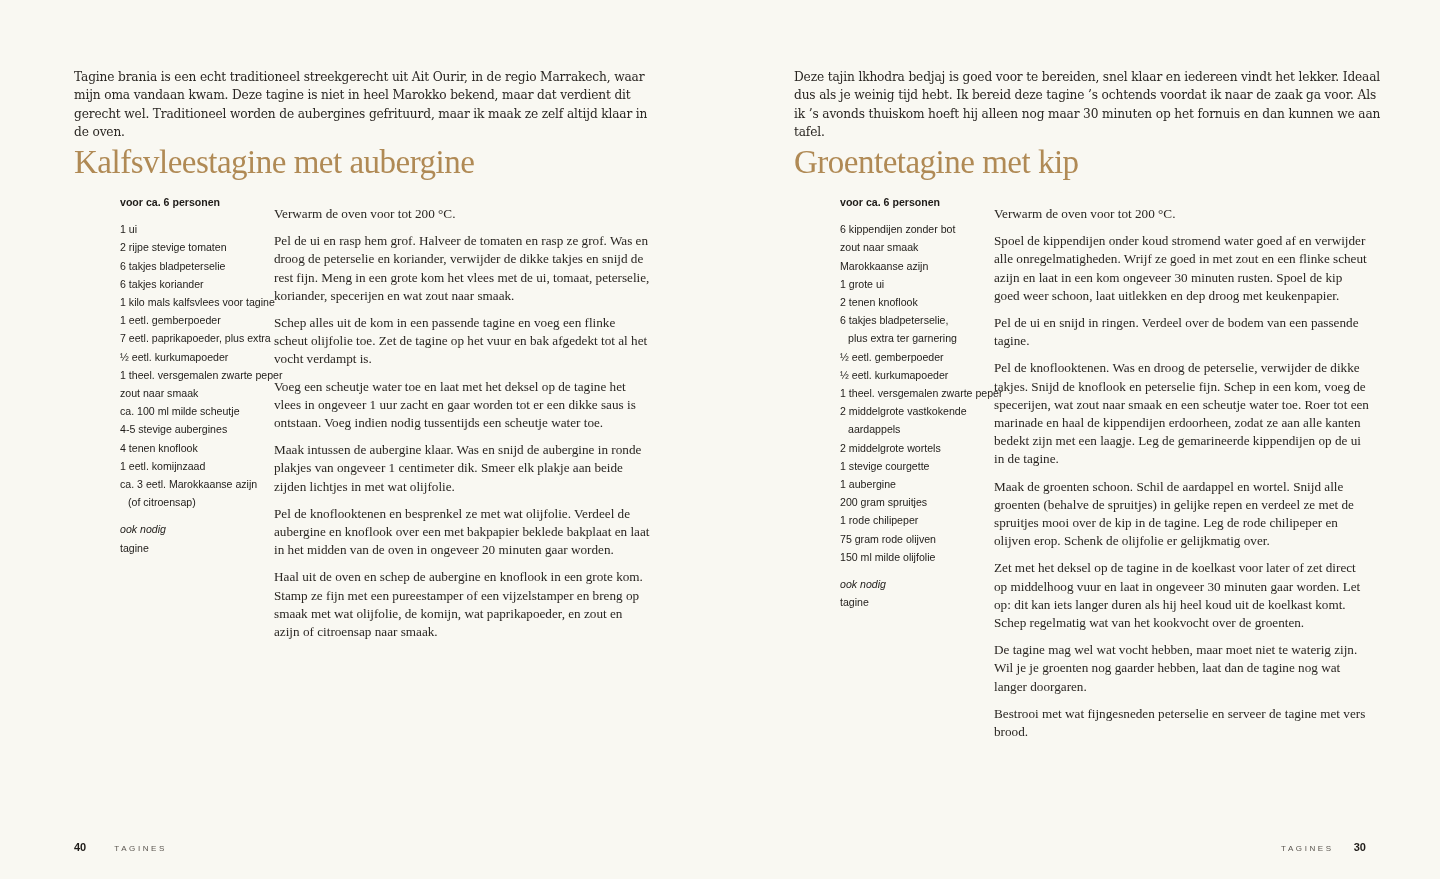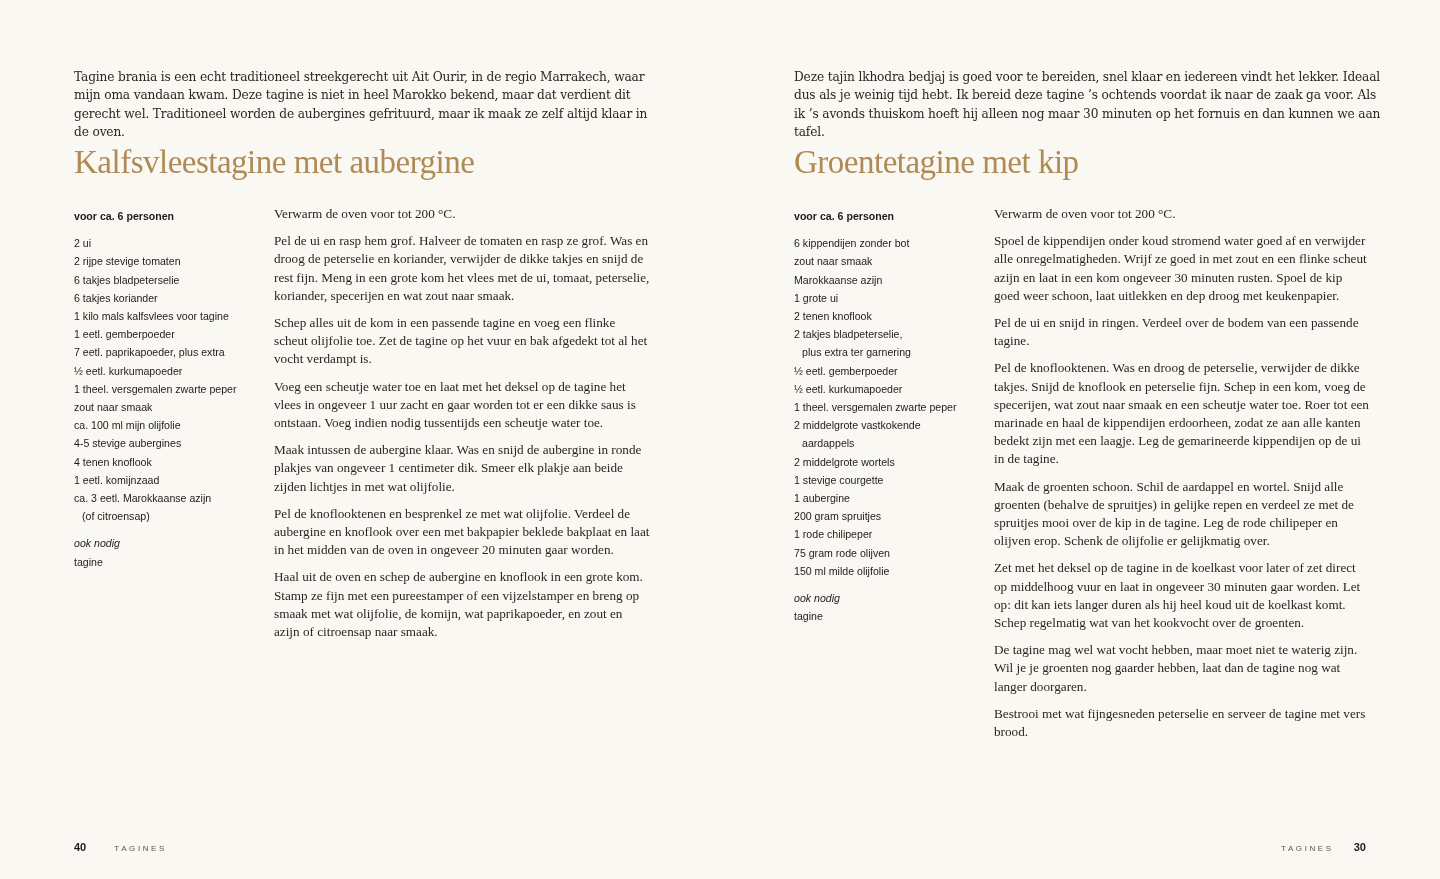--- a/index.html
+++ b/index.html
@@ -26,24 +26,25 @@
     position: absolute; top: 142px;
     font-family: "Liberation Serif", "DejaVu Serif", serif;
     font-size: 33px; line-height: 40px;
     color: #b08a55;
     letter-spacing: -0.5px;
     margin: 0; font-weight: normal;
   }
   .left .title { left: 74px; }
   .right .title { left: 74px; }
   .ingredients {
-    position: absolute; top: 207px; width: 190px;
+    position: absolute; top: 193px; width: 190px;
     font-family: "Liberation Sans", "DejaVu Sans", sans-serif;
     font-size: 10.6px; line-height: 18.2px;
     color: #1f1c19;
+    margin-left: 46px;
   }
   .left .ingredients { left: 74px; }
   .right .ingredients { left: 74px; }
   .ing-head { font-weight: bold; margin-bottom: 9px; }
   .ing-item { white-space: nowrap; }
   .ing-item.indent { padding-left: 8px; }
   .ing-sub { font-style: italic; margin-top: 9px; }
   .method {
     position: absolute; top: 205px; width: 376px;
     font-family: "Liberation Serif", "DejaVu Serif", serif;
@@ -65,31 +66,31 @@
 </style>
 </head>
 <body>
 
 <div class="page left">
   <div class="intro">Tagine brania is een echt traditioneel streekgerecht uit Ait Ourir, in de regio Marrakech, waar mijn oma vandaan kwam. Deze tagine is niet in heel Marokko bekend, maar dat verdient dit gerecht wel. Traditioneel worden de aubergines gefrituurd, maar ik maak ze zelf altijd klaar in de oven.</div>
   <h1 class="title">Kalfsvleestagine met aubergine</h1>
 
   <div class="ingredients">
     <div class="ing-head">voor ca. 6 personen</div>
-    <div class="ing-item">2 ui</div>
+    <div class="ing-item">1 ui</div>
     <div class="ing-item">2 rijpe stevige tomaten</div>
     <div class="ing-item">6 takjes bladpeterselie</div>
     <div class="ing-item">6 takjes koriander</div>
     <div class="ing-item">1 kilo mals kalfsvlees voor tagine</div>
     <div class="ing-item">1 eetl. gemberpoeder</div>
     <div class="ing-item">7 eetl. paprikapoeder, plus extra</div>
     <div class="ing-item">½ eetl. kurkumapoeder</div>
     <div class="ing-item">1 theel. versgemalen zwarte peper</div>
     <div class="ing-item">zout naar smaak</div>
-    <div class="ing-item">ca. 100 ml mijn olijfolie</div>
+    <div class="ing-item">ca. 100 ml milde scheutje</div>
     <div class="ing-item">4-5 stevige aubergines</div>
     <div class="ing-item">4 tenen knoflook</div>
     <div class="ing-item">1 eetl. komijnzaad</div>
     <div class="ing-item">ca. 3 eetl. Marokkaanse azijn</div>
     <div class="ing-item indent">(of citroensap)</div>
     <div class="ing-sub">ook nodig</div>
     <div class="ing-item">tagine</div>
   </div>
 
   <div class="method">
@@ -112,21 +113,21 @@
   <div class="intro">Deze tajin lkhodra bedjaj is goed voor te bereiden, snel klaar en iedereen vindt het lekker. Ideaal dus als je weinig tijd hebt. Ik bereid deze tagine ’s ochtends voordat ik naar de zaak ga voor. Als ik ’s avonds thuiskom hoeft hij alleen nog maar 30 minuten op het fornuis en dan kunnen we aan tafel.</div>
   <h1 class="title">Groentetagine met kip</h1>
 
   <div class="ingredients">
     <div class="ing-head">voor ca. 6 personen</div>
     <div class="ing-item">6 kippendijen zonder bot</div>
     <div class="ing-item">zout naar smaak</div>
     <div class="ing-item">Marokkaanse azijn</div>
     <div class="ing-item">1 grote ui</div>
     <div class="ing-item">2 tenen knoflook</div>
-    <div class="ing-item">2 takjes bladpeterselie,</div>
+    <div class="ing-item">6 takjes bladpeterselie,</div>
     <div class="ing-item indent">plus extra ter garnering</div>
     <div class="ing-item">½ eetl. gemberpoeder</div>
     <div class="ing-item">½ eetl. kurkumapoeder</div>
     <div class="ing-item">1 theel. versgemalen zwarte peper</div>
     <div class="ing-item">2 middelgrote vastkokende</div>
     <div class="ing-item indent">aardappels</div>
     <div class="ing-item">2 middelgrote wortels</div>
     <div class="ing-item">1 stevige courgette</div>
     <div class="ing-item">1 aubergine</div>
     <div class="ing-item">200 gram spruitjes</div>

